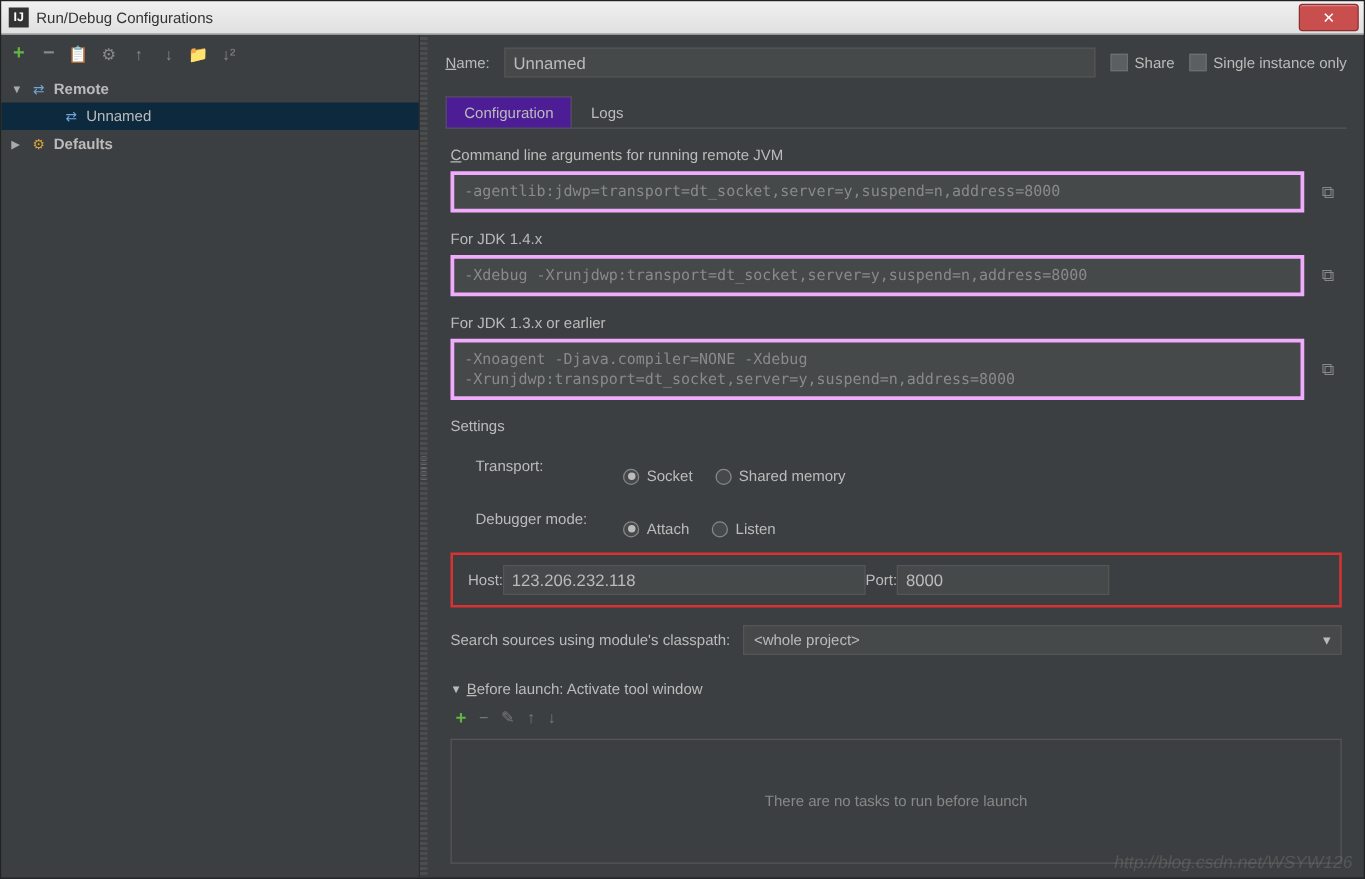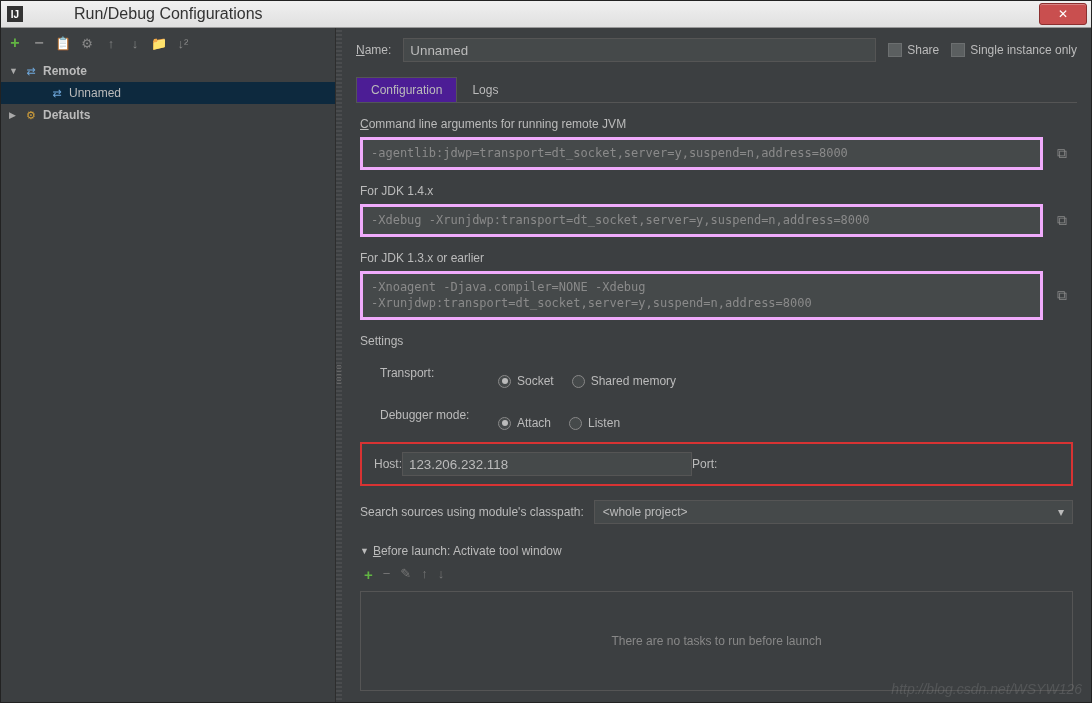--- a/index.html
+++ b/index.html
@@ -1,20 +1,20 @@
 <!DOCTYPE html>
 <html><head>
 <meta charset="utf-8">
 <style>
 * { box-sizing: border-box; margin: 0; padding: 0; font-family: "Segoe UI", Arial, sans-serif; }
 body { background: #0a0a0a; font-size: 12px; color: #bbbbbb; }
 .window { width: 1092px; height: 703px; background: #3c3f41; display: flex; flex-direction: column; border: 1px solid #222; }
 .titlebar { height: 27px; background: linear-gradient(#f0f0f0,#e0e0e0); display: flex; align-items: center; border-bottom: 1px solid #999; }
 .titlebar-icon { width: 16px; height: 16px; background: #333; margin: 0 6px; display:flex; align-items:center; justify-content:center; color:#fff; font-size:10px; font-weight:bold; }
-.titlebar-title { color: #333; font-size: 16px; flex: 1; margin-left: 45px; }
+.titlebar-title { color: #333; font-size: 12px; flex: 1; }
 .close-btn { width: 48px; height: 22px; background: #c94f4f; border: 1px solid #8a2f2f; border-radius: 3px; margin-right: 4px; display: flex; align-items: center; justify-content: center; color: #fff; font-size: 12px; cursor: pointer; box-shadow: inset 0 1px 0 rgba(255,255,255,0.3); }
 .content { flex: 1; display: flex; overflow: hidden; }
 .left-panel { width: 335px; background: #3c3f41; border-right: 1px solid #2d2d2d; display: flex; flex-direction: column; }
 .toolbar { height: 30px; display: flex; align-items: center; padding: 0 6px; gap: 8px; }
 .tb-icon { width: 16px; height: 16px; display: flex; align-items: center; justify-content: center; cursor: pointer; color: #888; font-size: 13px; }
 .tb-plus { color: #62b543; font-weight: bold; font-size: 16px; }
 .tb-minus { color: #888; font-weight: bold; font-size: 16px; }
 .tree { flex: 1; padding: 2px 0; }
 .tree-row { display: flex; align-items: center; height: 22px; padding-left: 8px; cursor: pointer; gap: 4px; }
 .tree-row.selected { background: #0d293e; }
@@ -179,20 +179,21 @@
           <label class="radio">
             <span class="dot"></span>
             <span>Listen</span>
           </label>
         </div>
 
         <div class="highlight-box">
           <span>Host:</span>
           <input class="hp-input host-input" value="123.206.232.118" style="">
           <span>Port:</span>
+          <input class="hp-input port-input" value="8000" style="">
         </div>
 
         <div class="search-row">
           <span>Search sources using module's classpath:</span>
           <div class="search-select">
             <span>&lt;whole project&gt;</span>
             <span>▾</span>
           </div>
         </div>
 

